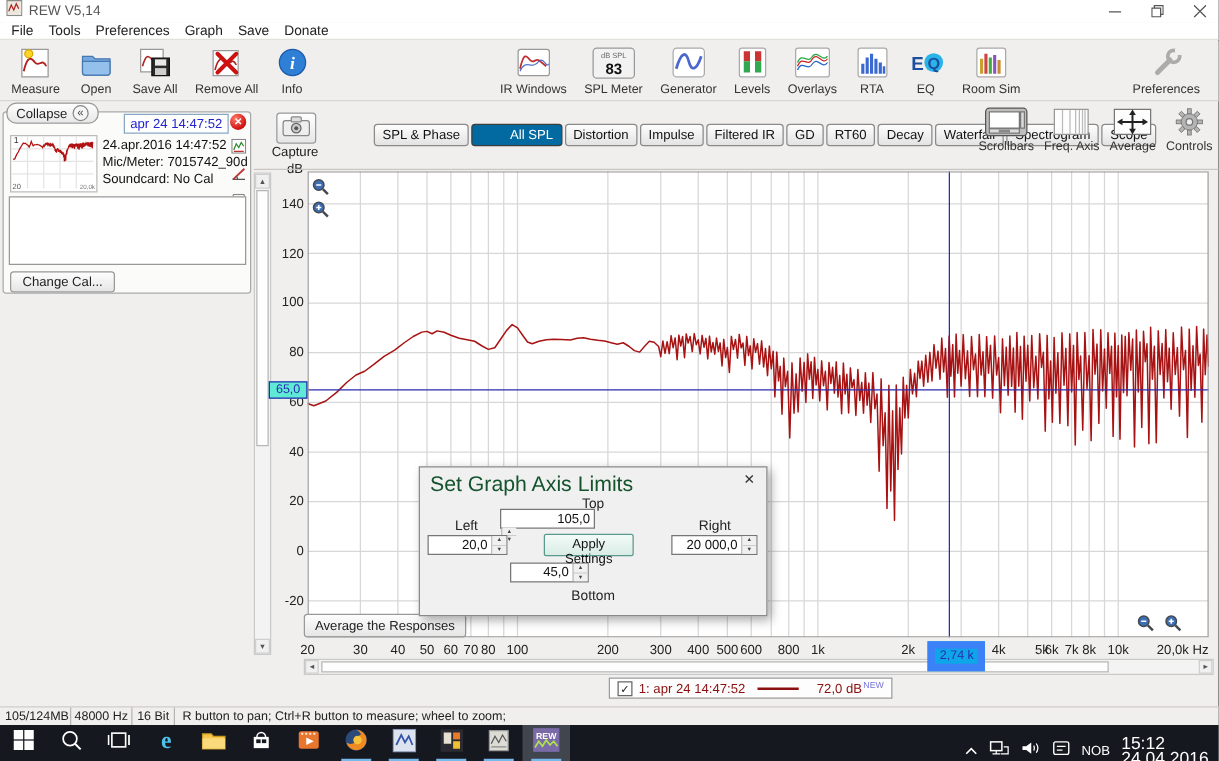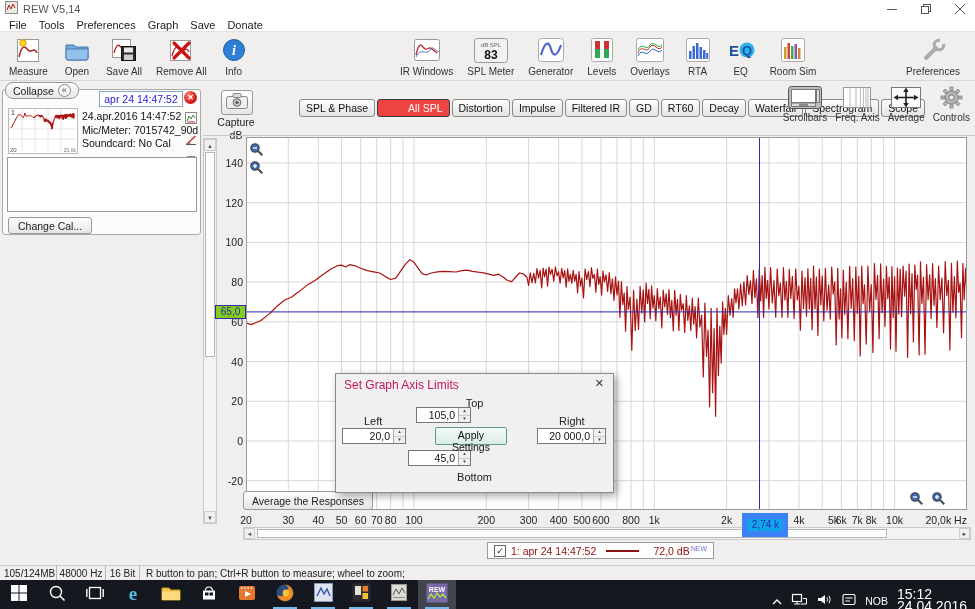--- a/index.html
+++ b/index.html
@@ -36,58 +36,58 @@
   .meas-icons{position:absolute;right:3px;top:20px;display:flex;flex-direction:column;gap:4px;align-items:center;}
   .listbox{position:absolute;left:4px;top:67px;width:188px;height:53px;border:1px solid #999;background:#fff;}
   .changecal{position:absolute;left:5px;top:127px;height:15px;border:1px solid #999;border-radius:3px;background:linear-gradient(#fdfdfd,#e6e6e6);font-size:10.5px;color:#222;display:flex;align-items:center;padding:0 9px;}
   
   .graphpane{position:absolute;left:203px;top:80px;width:772px;height:485px;}
   .capture-btn{position:absolute;left:18px;top:10px;width:30px;height:23px;border:1px solid #999;border-radius:3px;background:linear-gradient(#ffffff,#e6e6e6);display:flex;align-items:center;justify-content:center;}
   .capture-label{position:absolute;left:2px;top:36px;width:62px;text-align:center;font-size:10.5px;color:#222;}
   .axis-unit{position:absolute;left:2px;top:49px;width:62px;text-align:center;font-size:10.5px;color:#222;}
   .tabs{position:absolute;left:96px;top:19px;display:flex;gap:2px;}
   .tab{border:1px solid #8a8a8a;border-radius:3px;background:linear-gradient(#fdfdfd,#e3e3e3);font-size:10.5px;color:#111;padding:2px 6px;white-space:nowrap;}
-  .tab.active{background:#ef4444;color:#fff;border-color:#3c3c3c;padding-left:30px;}
+  .tab.active{background:#0369a1;color:#fff;border-color:#3c3c3c;padding-left:30px;}
   .viewbtns{position:absolute;right:5px;top:4px;display:flex;gap:8px;}
   .viewbtn{display:flex;flex-direction:column;align-items:center;font-size:10px;color:#333;gap:2px;}
   .viewbtn .vicon{height:26px;display:flex;align-items:center;}
   .plot-border-top{position:absolute;left:0;top:55px;width:772px;height:1px;background:#c9c7c4;}
   #plot{position:absolute;left:43px;top:57px;width:721px;height:373px;}
   .ylabel{position:absolute;left:14px;width:26px;text-align:right;font-size:10.5px;color:#222;}
   .xlabel{position:absolute;top:434px;font-size:10.5px;color:#222;white-space:nowrap;}
-  .cursor-db{position:absolute;left:12px;width:29px;height:12px;border:1px solid #2b2bb0;color:#2b2bb0;background:#84cc16;font-size:10px;text-align:center;line-height:12px;z-index:2;}
+  .cursor-db{position:absolute;left:12px;width:29px;height:12px;border:1px solid #2b2bb0;color:#2b2bb0;background:#5eead4;font-size:10px;text-align:center;line-height:12px;z-index:2;}
   .cursor-f{position:absolute;top:433px;width:34px;height:12px;border:6px solid #3b82f6;color:#2b2bb0;background:#0ea5e9;font-size:10px;text-align:center;line-height:12px;z-index:2;}
   .vscroll{position:absolute;left:0;top:58px;width:14px;height:386px;background:#f3f3f3;border:1px solid #c9c9c9;box-sizing:border-box;}
   .sarr{position:absolute;font-size:6px;color:#555;text-align:center;background:#f0f0f0;border:1px solid #cfcfcf;box-sizing:border-box;}
   .vthumb{position:absolute;left:1px;top:13px;width:10px;height:205px;background:#fdfdfd;border:1px solid #b5b5b5;box-sizing:border-box;}
   .hscroll{position:absolute;left:40px;top:447px;width:728px;height:13px;background:#f3f3f3;border:1px solid #c9c9c9;box-sizing:border-box;}
   .hthumb{position:absolute;left:13px;top:1px;width:630px;height:9px;background:#fdfdfd;border:1px solid #b5b5b5;box-sizing:border-box;}
   .avgbtn{position:absolute;left:40px;top:411px;height:17px;border:1px solid #999;border-radius:3px;background:linear-gradient(#fdfdfd,#e6e6e6);font-size:10.5px;color:#222;display:flex;align-items:center;padding:0 8px;z-index:2;}
   .zoombtn{position:absolute;width:15px;height:15px;z-index:2;}
   .legend{position:absolute;left:284px;top:462px;width:227px;height:17px;border:1px solid #9a9a9a;background:#fdfdfd;display:flex;align-items:center;padding:0 6px;box-sizing:border-box;font-size:10.5px;}
   .cbx{width:10px;height:10px;border:1px solid #666;background:#fff;font-size:9px;line-height:10px;text-align:center;color:#222;margin-right:5px;}
   .legend-name{color:#8b1010;white-space:nowrap;}
   .legend-line{width:33px;height:2px;background:#8b1010;margin-left:auto;}
   .legend-val{color:#8b1010;margin-left:14px;white-space:nowrap;}
   .legend-badge{font-size:7px;color:#7575d8;vertical-align:4px;margin-left:1px;}
   
   .dialog{position:absolute;left:335px;top:373px;width:277px;height:118px;background:#f0f0f0;border:1px solid #8a8a8a;box-shadow:3px 3px 8px rgba(0,0,0,.35);z-index:50;}
-  .dlg-title{position:absolute;left:8px;top:4px;font-size:12px;color:#be185d;}
+  .dlg-title{position:absolute;left:8px;top:4px;font-size:17px;color:#14532d;}
   .dlg-close{position:absolute;right:9px;top:3px;font-size:11px;color:#333;}
   .dlg-label{position:absolute;font-size:11px;color:#222;}
   .dlg-top-label{left:0;top:23px;width:100%;text-align:center;}
   .dlg-bottom-label{left:0;top:97px;width:100%;text-align:center;}
   .dlg-left-label{left:28px;top:41px;}
   .dlg-right-label{left:223px;top:41px;}
   .spin{position:absolute;height:16px;border:1px solid #767676;background:#fff;display:flex;align-items:stretch;box-sizing:border-box;}
   .spin .val{flex:1;text-align:right;font-size:10.5px;line-height:14px;padding-right:3px;color:#111;white-space:nowrap;}
   .spin .arrows{width:11px;display:flex;flex-direction:column;border-left:1px solid #aaa;}
   .spin .arrows span{flex:1;font-size:4.5px;line-height:6px;text-align:center;background:#f0f0f0;color:#444;border-bottom:1px solid #ccc;}
   .spin .arrows span:last-child{border-bottom:none;}
-  .spin-top{left:80px;top:33px;width:55px;}
+  .spin-top{left:64px;top:33px;width:76px;flex-direction:column;}
   .spin-left{left:6px;top:54px;width:64px;}
   .spin-right{left:201px;top:54px;width:69px;}
   .spin-bottom{left:72px;top:76px;width:63px;}
   .applybtn{position:absolute;left:99px;top:53px;width:72px;height:18px;border:1px solid #5a9a8c;border-radius:2px;background:linear-gradient(#f3fbf8,#d9ece5);font-size:10.5px;color:#111;font-family:"Liberation Sans",sans-serif;}
   
   .statusbar{position:absolute;left:0;top:565px;width:100%;height:15px;background:#f0efee;border-top:1px solid #cfcdca;display:flex;box-sizing:border-box;font-size:10px;color:#222;}
   .scell{border-right:1px solid #b8b6b3;display:flex;align-items:center;padding:0 4px;box-sizing:border-box;white-space:nowrap;}
   
   .taskbar{position:absolute;left:0;top:580px;width:100%;height:29px;background:#16181f;display:flex;align-items:stretch;}
   #task-icons{display:flex;align-items:stretch;}

